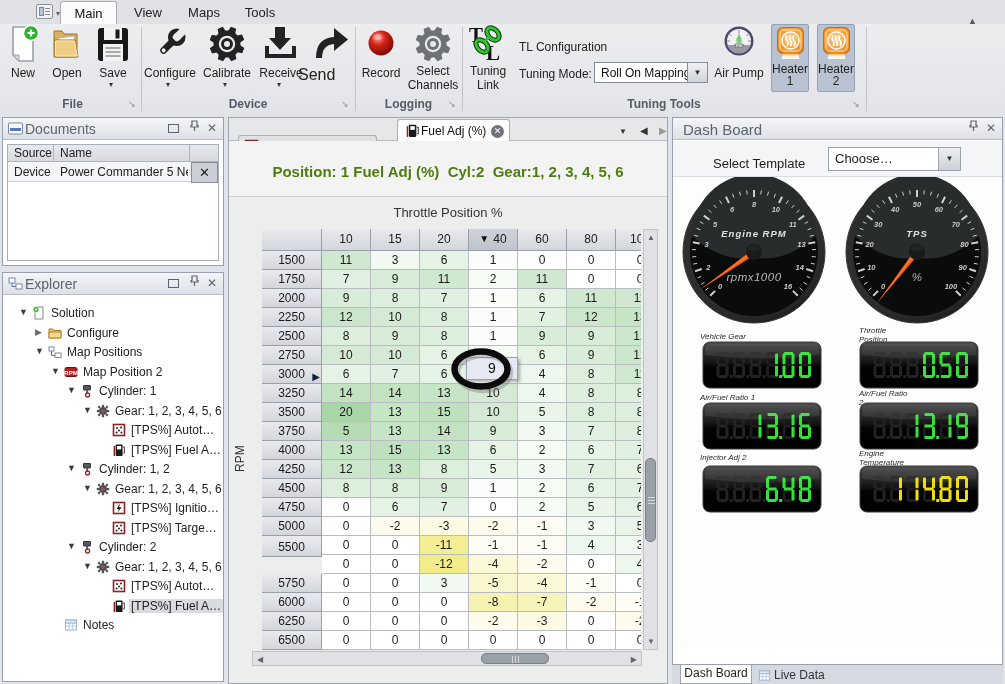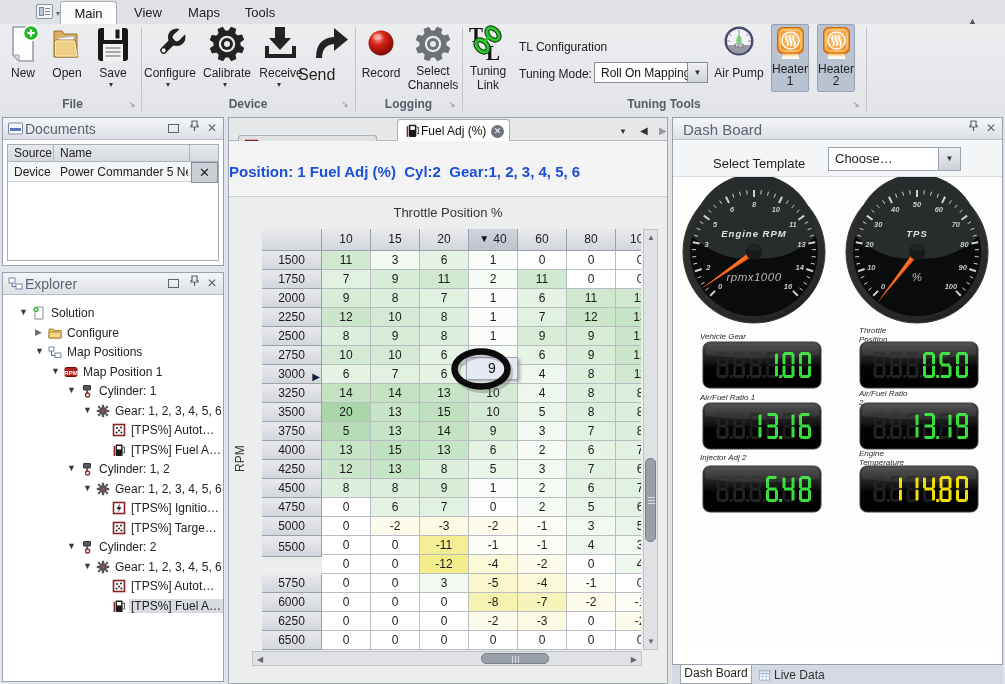--- a/index.html
+++ b/index.html
@@ -263,21 +263,21 @@
             <path d="M3.5 6 V10.5 H7" stroke="#5a6a80" fill="none"></path>
           </svg></span>
         <span style="position:absolute;left:62px;top:2px;padding:0 2px">Map Positions</span>
       </div>
       <div style="position:absolute;left:0;top:66.5px;height:19px;width:222px;white-space:nowrap">
         <span style="position:absolute;left:48px;top:3px;font-size:9px;color:#3a3a3a">▼</span>
         <span style="position:absolute;left:61px;top:2px"><svg width="14" height="14" viewBox="0 0 14 14" style="vertical-align:-2px">
             <rect x="1" y="2.5" width="12" height="9" rx="1.5" fill="#b41f1f" stroke="#6d0f0f"></rect>
             <text x="7" y="9.5" font-size="6" fill="#fff" text-anchor="middle" font-weight="bold" font-family="Liberation Sans">RPM</text>
           </svg></span>
-        <span style="position:absolute;left:78px;top:2px;padding:0 2px">Map Position 1</span>
+        <span style="position:absolute;left:78px;top:2px;padding:0 2px">Map Position 2</span>
       </div>
       <div style="position:absolute;left:0;top:86.0px;height:19px;width:222px;white-space:nowrap">
         <span style="position:absolute;left:64px;top:3px;font-size:9px;color:#3a3a3a">▼</span>
         <span style="position:absolute;left:77px;top:2px"><svg width="14" height="14" viewBox="0 0 14 14" style="vertical-align:-2px">
             <rect x="3.5" y="1.5" width="7" height="4.5" rx="0.5" fill="#565a5e" stroke="#2e3236"></rect>
             <rect x="6.2" y="6" width="1.8" height="4" fill="#565a5e"></rect>
             <circle cx="7.6" cy="11" r="2" fill="none" stroke="#8a3030" stroke-width="1.4"></circle>
           </svg></span>
         <span style="position:absolute;left:94px;top:2px;padding:0 2px">Cylinder: 1</span>
       </div>
@@ -404,20 +404,28 @@
       </div>
       <div style="position:absolute;left:0;top:300.5px;height:19px;width:222px;white-space:nowrap">
         <span style="position:absolute;left:109px;top:2px"><svg width="14" height="14" viewBox="0 0 14 14" style="vertical-align:-2px">
             <rect x="1.6" y="3" width="1.4" height="10" fill="#8b2424"></rect>
             <rect x="3.6" y="1.6" width="7" height="11.4" rx="1" fill="#1a1a1a"></rect>
             <rect x="5" y="3" width="4.2" height="3.4" fill="#fff"></rect>
             <path d="M10.8 4 h1.6 v6 h-1.2" stroke="#444" fill="none"></path>
           </svg></span>
         <span style="position:absolute;left:126px;top:2px;background:#d8dbe0;padding:0 2px">[TPS%] Fuel A…</span>
       </div>
+      <div style="position:absolute;left:0;top:320.0px;height:19px;width:222px;white-space:nowrap">
+        <span style="position:absolute;left:61px;top:2px"><svg width="14" height="14" viewBox="0 0 14 14" style="vertical-align:-2px">
+            <rect x="1.5" y="2" width="11" height="10" fill="#fdfdfd" stroke="#9ab4d0"></rect>
+            <path d="M1.5 5 H12.5 M1.5 8 H12.5 M5 2 V12 M8.7 2 V12" stroke="#b8cce0" stroke-width="1"></path>
+            <rect x="1.5" y="2" width="11" height="3" fill="#dce8f4" stroke="#9ab4d0"></rect>
+          </svg></span>
+        <span style="position:absolute;left:78px;top:2px;padding:0 2px">Notes</span>
+      </div>
     </div>
   </div>
 <div class="abs" style="left:228px;top:117px;width:440px;height:567px;background:#eceded;border:1px solid #a0a6b0;overflow:hidden">
     <div class="abs" style="left:0;top:0;width:438px;height:23px;background:#e6e7e9;border-bottom:1px solid #b8bcc2"></div>
     <div class="abs" style="left:9px;top:17px;width:139px;height:22px;background:#e0e1e3;border:1px solid #aab0b8;border-bottom:none;border-radius:3px 3px 0 0;font-size:12px;color:#222">
       <span style="position:absolute;left:5px;top:3px"><svg width="15" height="15" viewBox="0 0 14 14">
           <rect x="1.5" y="1.5" width="11" height="11" fill="#fff" stroke="#8b2424" stroke-width="1.6"></rect>
           <circle cx="5" cy="5" r="1" fill="#222"></circle>
           <circle cx="9" cy="4.6" r="1" fill="#222"></circle>
           <circle cx="7" cy="7.4" r="1" fill="#222"></circle>
@@ -433,21 +441,21 @@
           <rect x="5" y="3" width="4.2" height="3.4" fill="#fff"></rect>
           <path d="M10.8 4 h1.6 v6 h-1.2" stroke="#444" fill="none"></path>
         </svg></span>
       <span style="position:absolute;left:23px;top:4px">Fuel Adj (%)</span>
       <span style="position:absolute;right:5px;top:5px;width:13px;height:13px;border-radius:7px;background:#6e747c;color:#fff;font-size:9px;text-align:center;line-height:13px">✕</span>
     </div>
     <div class="abs" style="left:390px;top:9px;font-size:8px;color:#333">▼</div>
     <div class="abs" style="left:411px;top:7px;font-size:10px;color:#333">◀</div>
     <div class="abs" style="left:430px;top:7px;font-size:10px;color:#999">▶</div>
     <div class="abs" style="left:0;top:23px;width:438px;height:56px;background:#f3f3f4;border-bottom:1px solid #cdd0d4"></div>
-    <div class="abs" style="left:0;top:45px;width:438px;font-size:15px;font-weight:bold;color:#1d4ed8">Position: 1 Fuel Adj (%)&nbsp; Cyl:2&nbsp; Gear:1, 2, 3, 4, 5, 6</div>
+    <div class="abs" style="left:0;top:45px;width:438px;text-align:center;font-size:15px;font-weight:bold;color:#4d7c0f">Position: 1 Fuel Adj (%)&nbsp; Cyl:2&nbsp; Gear:1, 2, 3, 4, 5, 6</div>
     <div class="abs" style="left:34px;top:87px;width:370px;text-align:center;font-size:13px;color:#333">Throttle Position %</div>
     <div class="abs" style="left:4px;top:340px;width:14px;font-size:12px;color:#333">
       <div style="transform:rotate(-90deg);transform-origin:7px 7px;width:30px">RPM</div>
     </div>
   </div>
 <div class="abs" style="left:228px;top:117px;width:413px;height:567px;overflow:hidden">
     <div class="abs" style="left:-228px;top:-117px;width:1005px;height:684px">
       <div class="th" style="left:262px;top:229px;width:60px;height:22px"></div>
       <div class="th" style="left:322px;top:229px;width:49px;height:22px;">10</div>
       <div class="th" style="left:371px;top:229px;width:49px;height:22px;">15</div>

